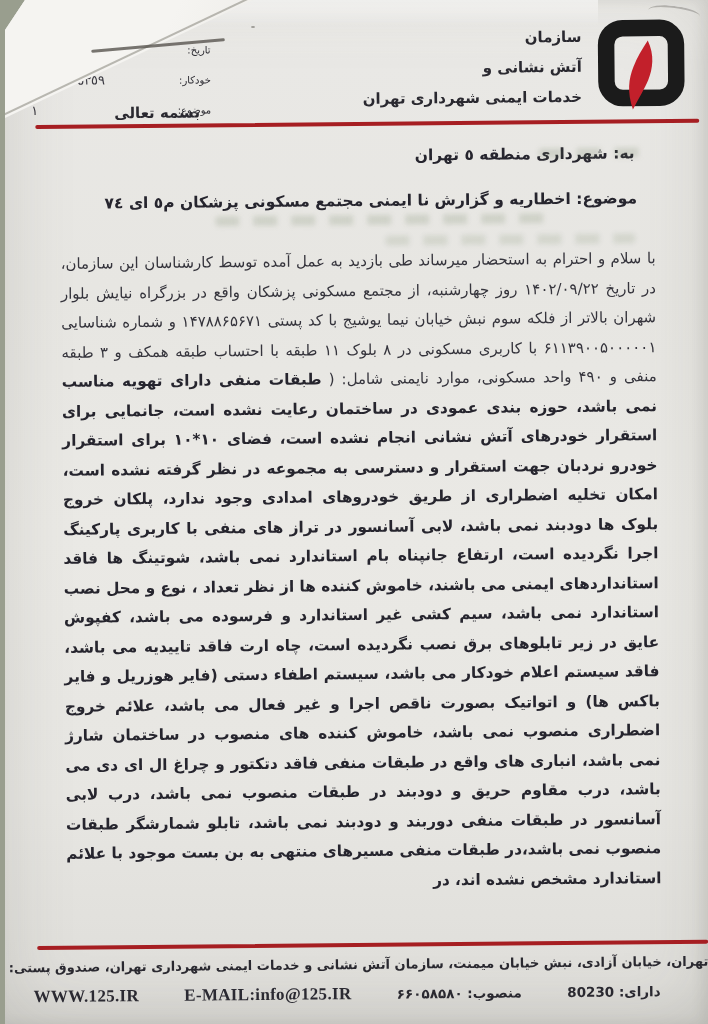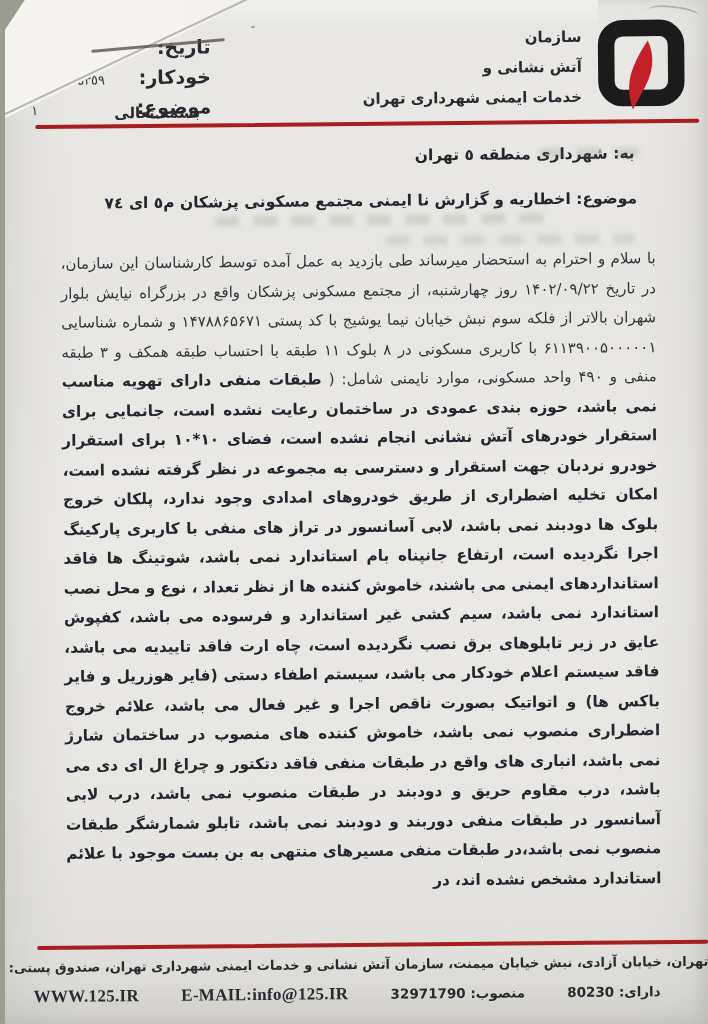--- a/index.html
+++ b/index.html
@@ -48,21 +48,21 @@
     position:absolute;top:24px;right:122px;width:260px;
     direction:rtl;text-align:right;
     font-weight:bold;font-size:15px;line-height:30px;color:#2a2930;
   }
   .logo{position:absolute;top:22px;right:14px;width:97px;height:97px;}
   .meta{
     position:absolute;left:30px;top:34px;width:180px;
     direction:rtl;
   }
   .meta-row{display:flex;justify-content:space-between;align-items:baseline;height:30px;}
-  .meta-label{font-weight:bold;font-size:19px;color:#2a2930;}
+  .meta-label{font-weight:normal;font-size:10px;color:#2a2930;}
   .meta-value{font-size:13px;color:#3a3941;padding-top:6px;}
   .besmellah{
     position:absolute;left:84px;top:102px;
     font-weight:bold;font-size:15px;color:#2a2930;direction:rtl;margin-left:29px;
   }
   .rule{
     position:absolute;left:34px;right:5px;top:122px;height:3.5px;
     background:#a61e22;border-radius:2px;
   }
 
@@ -165,21 +165,21 @@
     <div class="ghost g1"></div>
     <div class="ghost g2"></div>
     <div class="ghost g3"></div>
 
     <p class="body-text"><span class="ink">با سلام و احترام به استحضار میرساند طی بازدید به عمل آمده توسط کارشناسان این سازمان، در تاریخ ۱۴۰۲/۰۹/۲۲ روز چهارشنبه، از مجتمع مسکونی پزشکان واقع در بزرگراه نیایش بلوار شهران بالاتر از فلکه سوم نبش خیابان نیما یوشیج با کد پستی ۱۴۷۸۸۶۵۶۷۱ و شماره شناسایی ۶۱۱۳۹۰۰۵۰۰۰۰۰۱ با کاربری مسکونی در ۸ بلوک ۱۱ طبقه با احتساب طبقه همکف و ۳ طبقه منفی و ۴۹۰ واحد مسکونی، موارد نایمنی شامل: ( </span><span class="bold">طبقات منفی دارای تهویه مناسب نمی باشد، حوزه بندی عمودی در ساختمان رعایت نشده است، جانمایی برای استقرار خودرهای آتش نشانی انجام نشده است، فضای ۱۰*۱۰ برای استقرار خودرو نردبان جهت استقرار و دسترسی به مجموعه در نظر گرفته نشده است، امکان تخلیه اضطراری از طریق خودروهای امدادی وجود ندارد، پلکان خروج بلوک ها دودبند نمی باشد، لابی آسانسور در تراز های منفی با کاربری پارکینگ اجرا نگردیده است، ارتفاع جانپناه بام استاندارد نمی باشد، شوتینگ ها فاقد استانداردهای ایمنی می باشند، خاموش کننده ها از نظر تعداد ، نوع و محل نصب استاندارد نمی باشد، سیم کشی غیر استاندارد و فرسوده می باشد، کفپوش عایق در زیر تابلوهای برق نصب نگردیده است، چاه ارت فاقد تاییدیه می باشد، فاقد سیستم اعلام خودکار می باشد، سیستم اطفاء دستی (فایر هوزریل و فایر باکس ها) و اتواتیک بصورت ناقص اجرا و غیر فعال می باشد، علائم خروج اضطراری منصوب نمی باشد، خاموش کننده های منصوب در ساختمان شارژ نمی باشد، انباری های واقع در طبقات منفی فاقد دتکتور و چراغ ال ای دی می باشد، درب مقاوم حریق و دودبند در طبقات منصوب نمی باشد، درب لابی آسانسور در طبقات منفی دوربند و دودبند نمی باشد، تابلو شمارشگر طبقات منصوب نمی باشد،در طبقات منفی مسیرهای منتهی به بن بست موجود با علائم استاندارد مشخص نشده اند، در</span></p>
 
     <div class="footer-rule"></div>
     <div class="footer-address">تهران، خیابان آزادی، نبش خیابان میمنت، سازمان آتش نشانی و خدمات ایمنی شهرداری تهران، صندوق پستی: ۱۳۱۸۵/۱۷۳</div>
     <div class="footer-contacts">
       <span class="contact-fa"><span>دارای:</span> <span>80230</span></span>
-      <span class="contact-fa"><span>منصوب:</span> <span>32971790</span></span>
+      <span class="contact-fa"><span>منصوب:</span> <span>۶۶۰۵۸۵۸۰</span></span>
       <span class="contact-en">E-MAIL:info@125.IR</span>
       <span class="contact-en">WWW.125.IR</span>
     </div>
   </div>
 
   <div class="fold-wedge"></div>
   <div class="fold-crease"></div>
   <div class="pen-scribble"></div>
   <div class="speck"></div>
   <div class="smudge-topright"></div>

